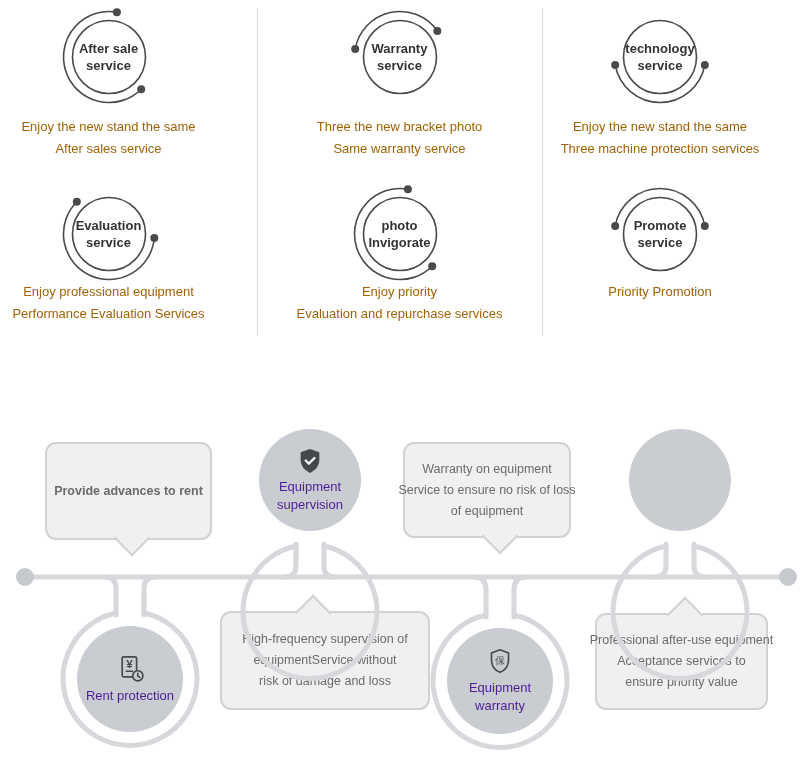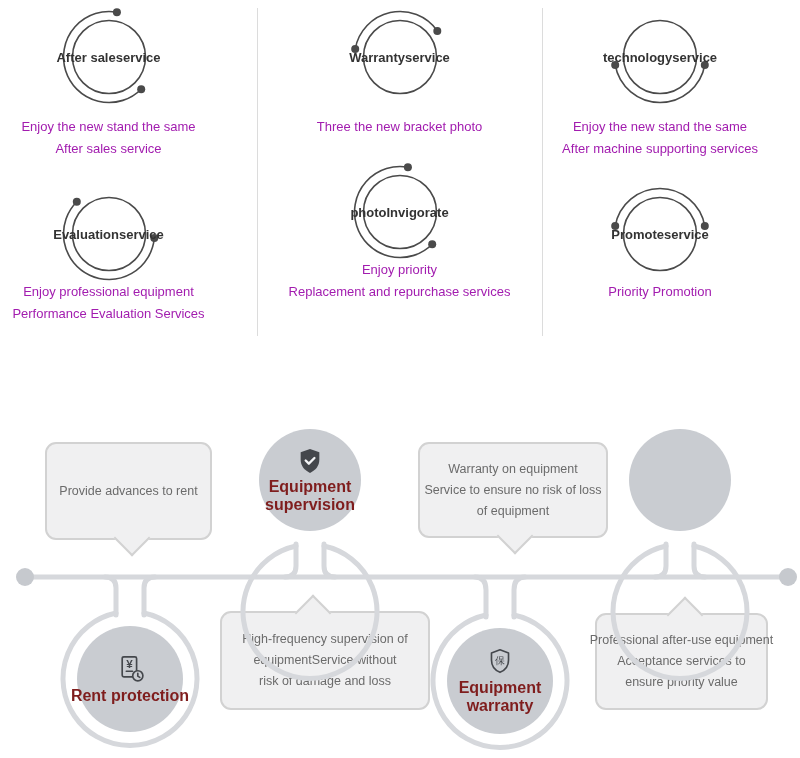--- a/index.html
+++ b/index.html
@@ -13,47 +13,47 @@
   .v-divider.d1 { left:257px; }
   .v-divider.d2 { left:542px; }
   .svc-col { position:absolute; top:0; height:350px; display:flex; flex-direction:column; align-items:center; }
   .svc-col.c1 { left:0px;   width:257px; padding-right:40px; }
   .svc-col.c2 { left:257px; width:285px; }
   .svc-col.c3 { left:542px; width:210px; padding-left:26px; }
   .badge { position:relative; width:110px; height:110px; flex:none; }
   .badge.row1 { margin-top:2px; }
   .badge.row2 { margin-top:19px; }
   .badge svg { position:absolute; left:0; top:0; }
-  .badge-title { position:absolute; inset:0; display:flex; flex-direction:row;
+  .badge-title { position:absolute; inset:0; display:flex; flex-direction:column;
     align-items:center; justify-content:center; font-size:13px; font-weight:700;
     color:#333; line-height:17px; text-align:center; }
-  .svc-caption { margin-top:4px; text-align:center; font-size:13px; color:#a21caf;
+  .svc-caption { margin-top:4px; text-align:center; font-size:13px; color:#a16207;
     line-height:22px; white-space:nowrap; }
   .svc-caption.row2 { margin-top:-8px; }
 
   
   .flow-section { position:absolute; left:0; top:398px; width:800px; height:360px; }
   .flow-svg { position:absolute; left:0; top:0; z-index:2; pointer-events:none; }
   .bubble { position:absolute; z-index:1; background:#f0f0f1; border:2px solid #d2d2d2;
     border-radius:11px; display:flex; flex-direction:column; align-items:center;
     justify-content:center; font-size:12.5px; color:#6b6b6b; line-height:21px;
     text-align:center; white-space:nowrap; }
   .bubble::after { content:""; position:absolute; width:24px; height:24px;
     background:#f0f0f1; transform:rotate(45deg); left:var(--tx); }
   .bubble.tail-down::after { bottom:-13px; border-right:2px solid #d2d2d2; border-bottom:2px solid #d2d2d2; }
   .bubble.tail-up::after   { top:-13px;    border-left:2px solid #d2d2d2;  border-top:2px solid #d2d2d2; }
-  .bubble.b1 { left:45px;  top:44px;  width:167px; height:98px; --tx:72px; }
+  .bubble.b1 { left:45px;  top:44px;  width:167px; height:98px;font-weight:bold; --tx:72px; }
   .bubble.b2 { left:220px; top:213px; width:210px; height:99px; --tx:78px; }
-  .bubble.b3 { left:418px; top:44px;  width:190px; height:96px;text-align:center; --tx:82px; }
+  .bubble.b3 { left:403px; top:44px;  width:168px; height:96px;text-align:center; --tx:82px; }
   .bubble.b4 { left:595px; top:215px; width:173px; height:97px; --tx:75px; }
 
   .flow-node { position:absolute; z-index:3; width:120px; height:112px; display:flex;
     flex-direction:column; align-items:center; justify-content:center; text-align:center; }
   .flow-node .node-icon { flex:none; margin-bottom:3px; }
-  .flow-node .node-label { font-size:16px; font-weight:700; color:#7f1d1d; line-height:18px; }
+  .flow-node .node-label { font-size:13px; font-weight:400; color:#4c1d95; line-height:18px; }
   .flow-node.n1 { left:250px; top:26px; }
   .flow-node.n2 { left:620px; top:26px; }
   .flow-node.n3 { left:70px;  top:225px; }
   .flow-node.n4 { left:440px; top:227px; }
 </style>
 </head>
 <body>
 
 <div class="page">
 
@@ -104,55 +104,56 @@
           <circle cx="10.2" cy="47.1" r="4" fill="#4a4a4a"></circle>
             <circle cx="92.3" cy="28.9" r="4" fill="#4a4a4a"></circle>
         </svg>
         <div class="badge-title">
           <div>Warranty</div>
           <div>service</div>
         </div>
       </div>
       <div class="svc-caption">
         <div>Three the new bracket photo</div>
+        <div>Same warranty service</div>
       </div>
       <div class="badge row2">
         <svg width="110" height="110" viewBox="0 0 110 110">
           <circle cx="55" cy="55" r="36.5" fill="none" stroke="#4a4a4a" stroke-width="1.6"></circle>
           <path d="M 62.9 10.2 A 45.5 45.5 0 1 0 87.2 87.2" fill="none" stroke="#4a4a4a" stroke-width="1.6"></path>
           <circle cx="62.9" cy="10.2" r="4" fill="#4a4a4a"></circle>
             <circle cx="87.2" cy="87.2" r="4" fill="#4a4a4a"></circle>
         </svg>
         <div class="badge-title">
           <div>photo</div>
           <div>Invigorate</div>
         </div>
       </div>
       <div class="svc-caption row2">
         <div>Enjoy priority</div>
-        <div>Replacement and repurchase services</div>
+        <div>Evaluation and repurchase services</div>
       </div>
     </div>
 
     <div class="svc-col c3">
       <div class="badge row1">
         <svg width="110" height="110" viewBox="0 0 110 110">
           <circle cx="55" cy="55" r="36.5" fill="none" stroke="#4a4a4a" stroke-width="1.6"></circle>
           <path d="M 10.2 62.9 A 45.5 45.5 0 0 0 99.8 62.9" fill="none" stroke="#4a4a4a" stroke-width="1.6"></path>
           <circle cx="10.2" cy="62.9" r="4" fill="#4a4a4a"></circle>
             <circle cx="99.8" cy="62.9" r="4" fill="#4a4a4a"></circle>
         </svg>
         <div class="badge-title">
           <div>technology</div>
           <div>service</div>
         </div>
       </div>
       <div class="svc-caption">
         <div>Enjoy the new stand the same</div>
-        <div>After machine supporting services</div>
+        <div>Three machine protection services</div>
       </div>
       <div class="badge row2">
         <svg width="110" height="110" viewBox="0 0 110 110">
           <circle cx="55" cy="55" r="36.5" fill="none" stroke="#4a4a4a" stroke-width="1.6"></circle>
           <path d="M 10.2 47.1 A 45.5 45.5 0 0 1 99.8 47.1" fill="none" stroke="#4a4a4a" stroke-width="1.6"></path>
           <circle cx="10.2" cy="47.1" r="4" fill="#4a4a4a"></circle>
             <circle cx="99.8" cy="47.1" r="4" fill="#4a4a4a"></circle>
         </svg>
         <div class="badge-title">
           <div>Promote</div>

